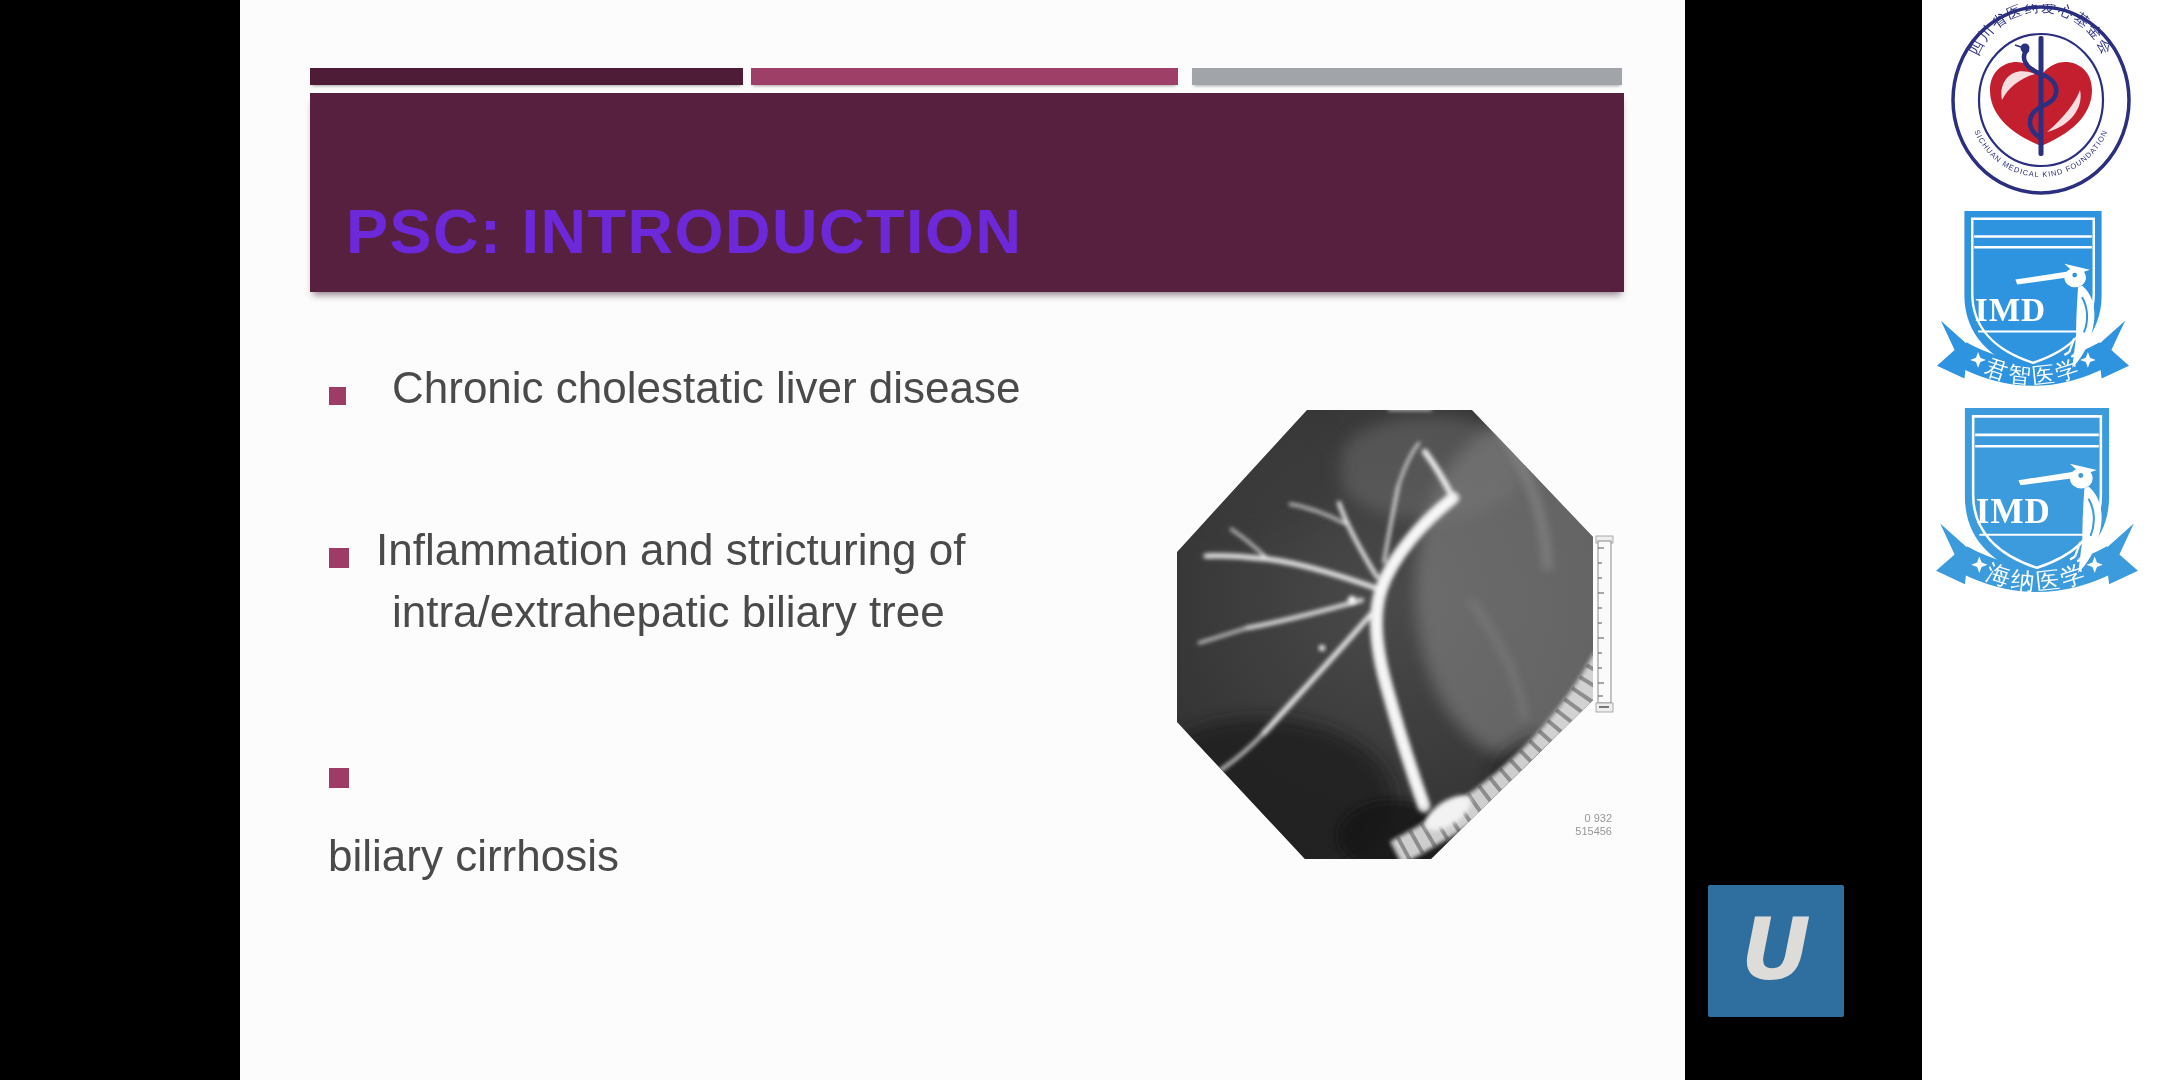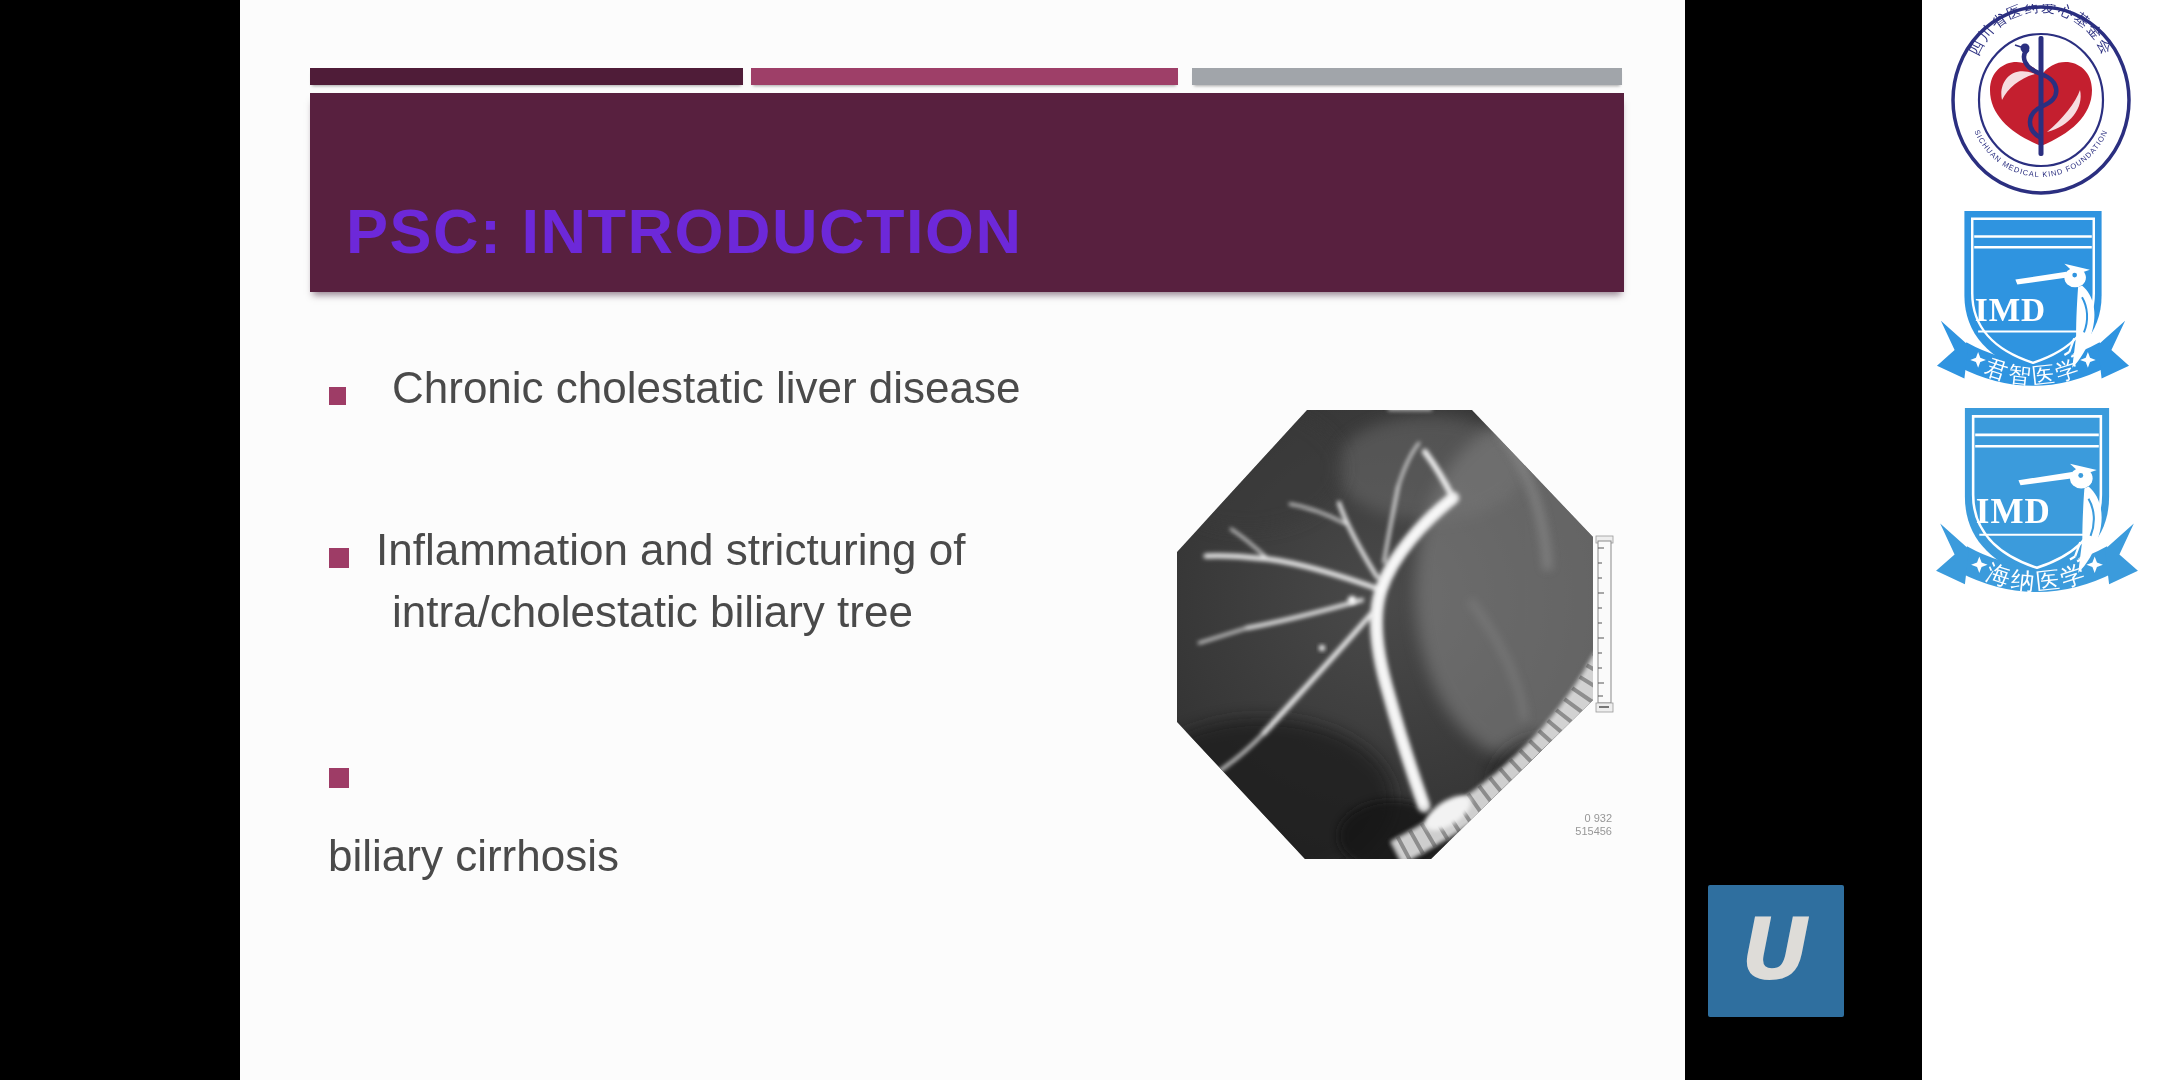--- a/index.html
+++ b/index.html
@@ -47,21 +47,21 @@
     <div class="bar bar3" style="background: rgb(161, 165, 170);"></div>
 
     <div class="banner" style="background: rgb(88, 32, 63);"></div>
     <div class="title" style="color: #6d28d9; font-weight: bold;">PSC: INTRODUCTION</div>
 
     <div class="sq sq1" style="background: rgb(158, 60, 102);"></div>
     <div class="btxt t1" style="color: rgb(74, 74, 74);">Chronic cholestatic liver disease</div>
 
     <div class="sq sq2" style="background: rgb(158, 60, 102);"></div>
     <div class="btxt t2a" style="color: rgb(74, 74, 74);">Inflammation and stricturing of</div>
-    <div class="btxt t2b" style="color: rgb(74, 74, 74);">intra/cholestatic biliary tree</div>
+    <div class="btxt t2b" style="color: rgb(74, 74, 74);">intra/extrahepatic biliary tree</div>
 
     <div class="sq sq3" style="background: rgb(158, 60, 102);"></div>
     <div class="btxt t3b" style="color: rgb(74, 74, 74);">biliary cirrhosis</div>
 
     <svg class="xray" viewBox="1160 395 470 475" xmlns="http://www.w3.org/2000/svg">
       <defs>
         <radialGradient id="xbg" gradientUnits="userSpaceOnUse" cx="1385" cy="600" r="280">
           <stop offset="0" stop-color="#4a4a4a"></stop>
             <stop offset="1" stop-color="#313131"></stop>
         </radialGradient>

